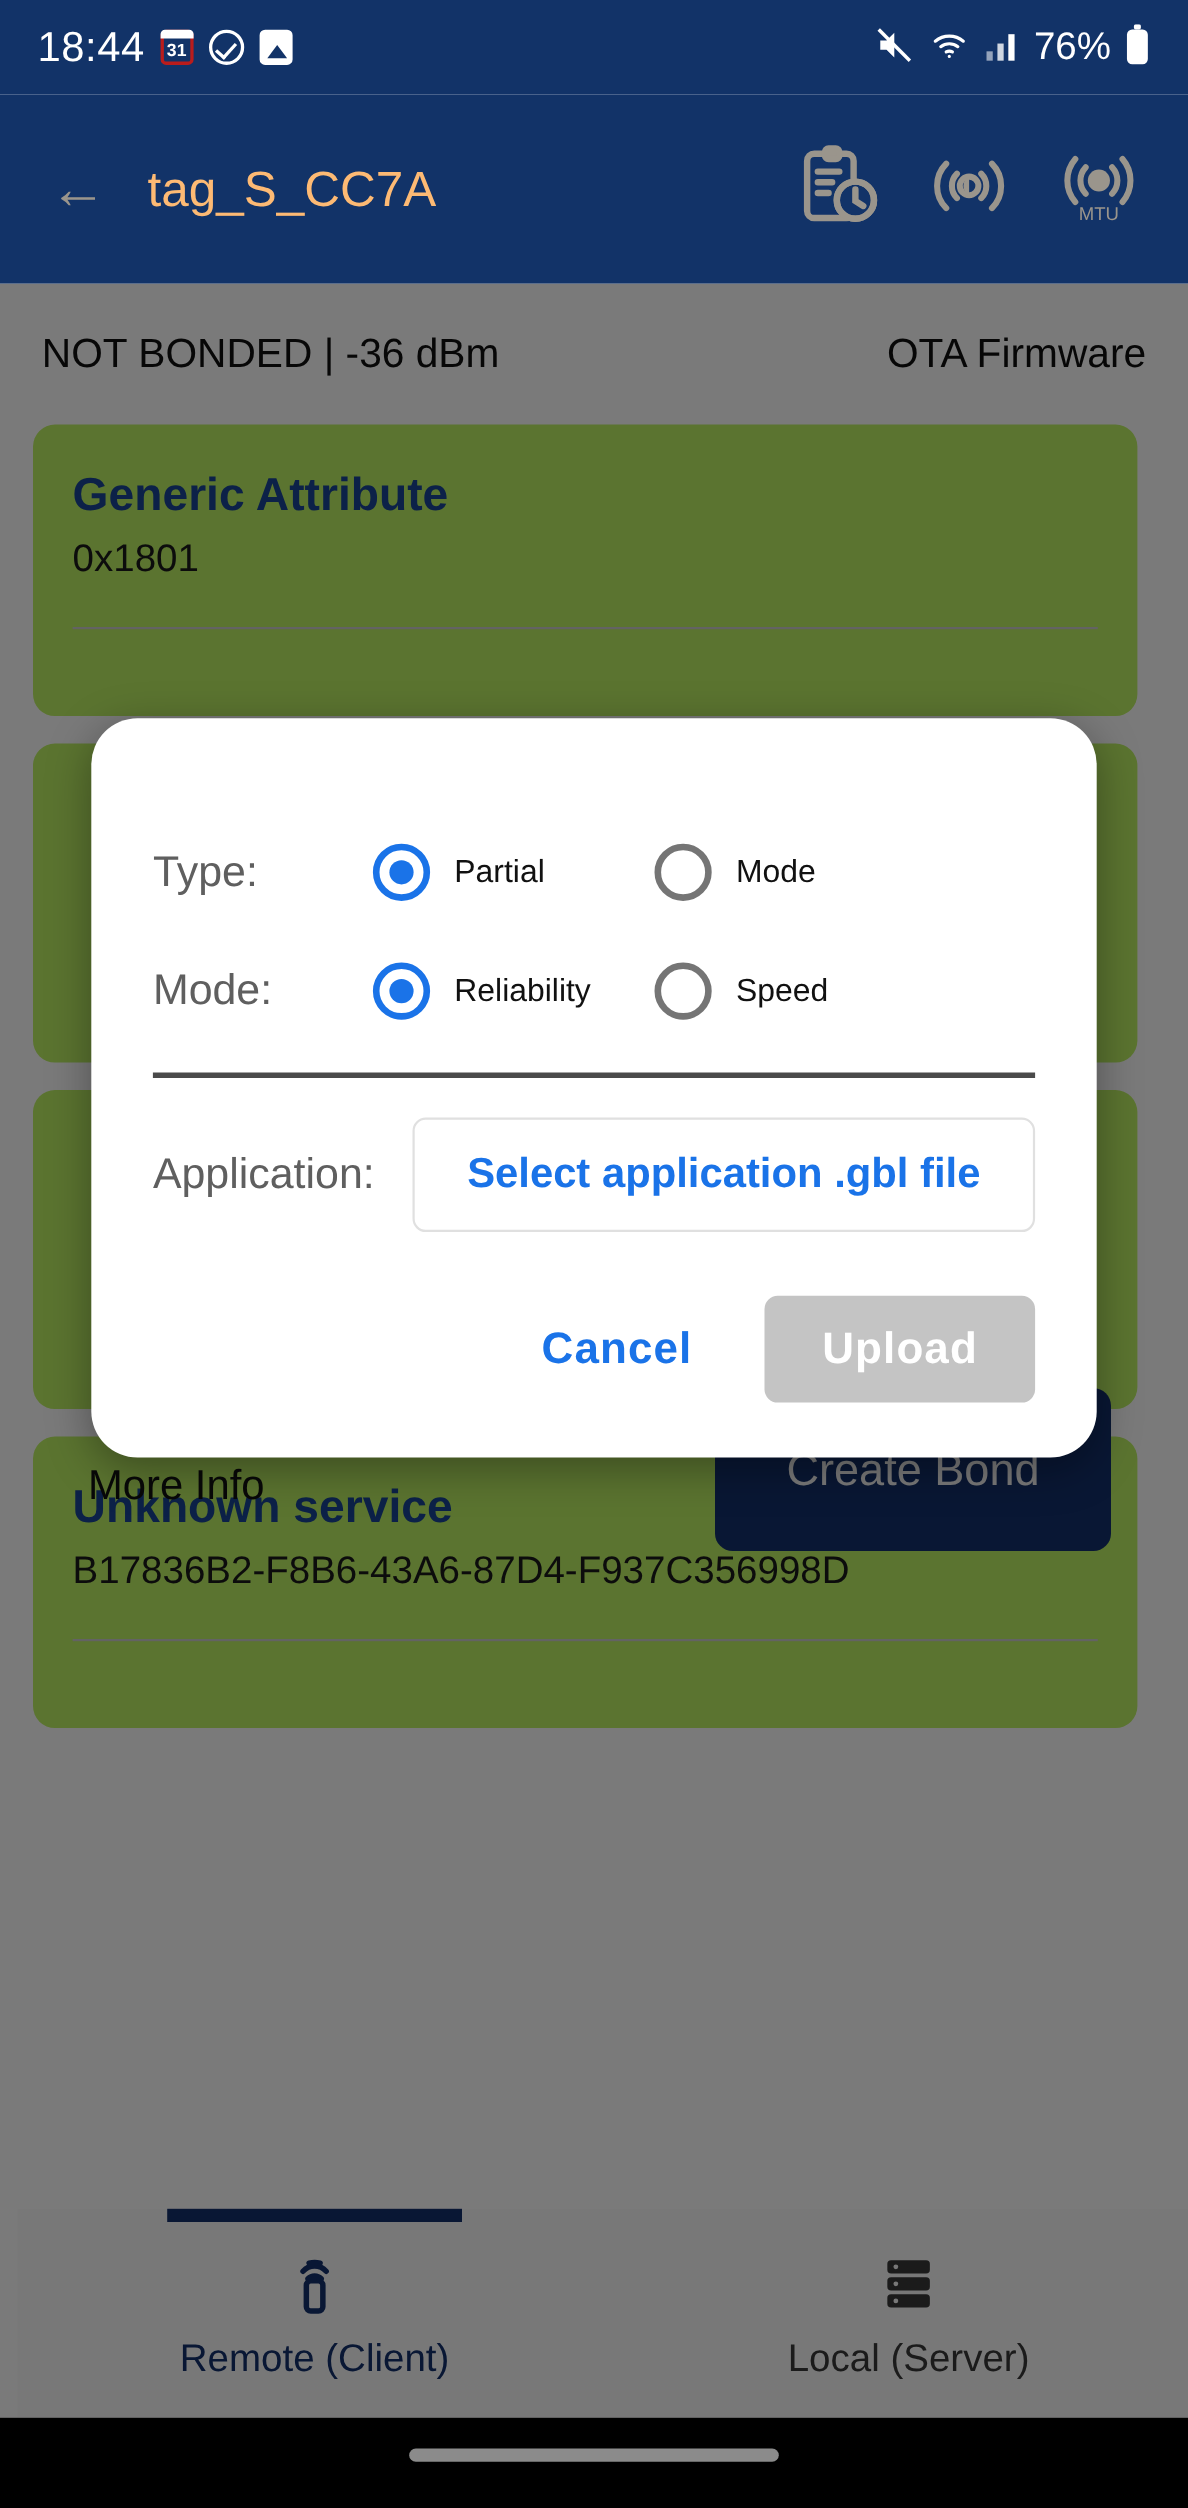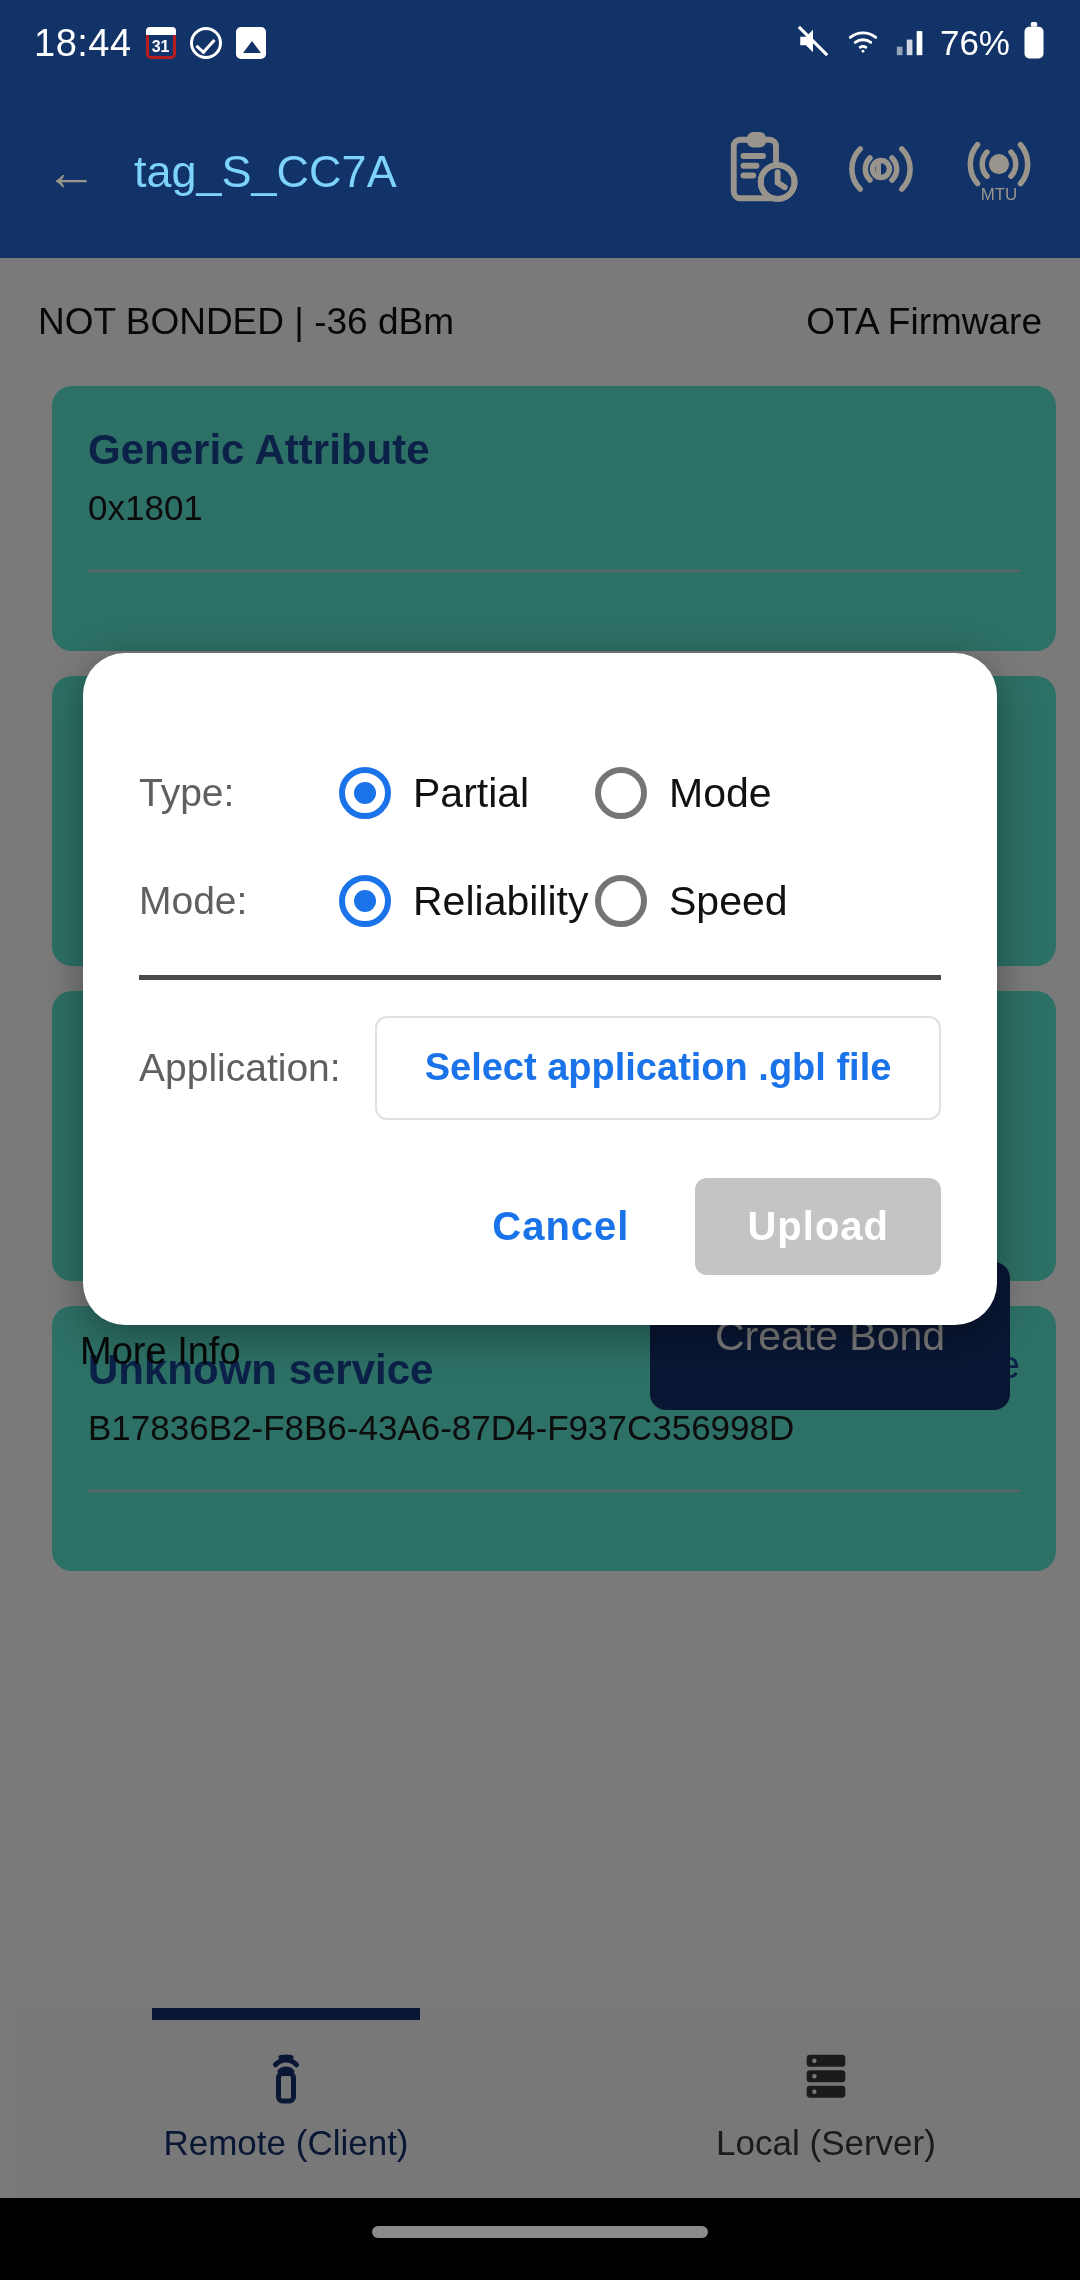--- a/index.html
+++ b/index.html
@@ -60,21 +60,21 @@
   
   .toolbar {
     position: absolute; top: 86px; left: 0;
     width: 1080px; height: 172px;
     background: #123368;
     display: flex; align-items: center;
     padding: 0 26px;
   }
   .tb-back { width: 90px; font-size: 52px; color: #9a958c; text-align:center; line-height:1; }
   .tb-title {
-    font-size: 45px; color: #7dd3fc; margin-left: 18px; white-space: nowrap;
+    font-size: 45px; color: #fdba74; margin-left: 18px; white-space: nowrap;
   }
   .tb-actions { margin-left: auto; display: flex; align-items: center; gap: 40px; padding-right: 16px;}
   .tb-ic { width: 78px; height: 86px; position: relative; color:#9a958c; }
 
   
   .content {
     position: absolute; top: 258px; left: 0;
     width: 1080px; height: 1942px;
     background: #ffffff;
   }
@@ -86,22 +86,22 @@
   }
 
   .bondbar {
     position: absolute; top: 0; left: 0; width: 1080px; height: 128px;
     display: flex; align-items: center; padding: 0 38px;
     font-size: 37px; color: #101010;
   }
   .bondbar .right { margin-left: auto; }
 
   .card {
-    position: absolute; left: 52px; width: 1004px;
-    background: #5eead4; border-radius: 20px;
+    position: absolute; left: 30px; width: 1004px;
+    background: #bef264; border-radius: 20px;
   }
   .card-title { font-size: 42px; color: #1b4596; font-weight: 600;}
   .card-sub { font-size: 35px; color: #1b1b1b; margin-top: 14px; }
   .card-rule { height: 2px; background: #cfcfcf; margin-top: 42px; }
   .card-pad { padding: 40px 36px 30px 36px; }
 
   .rename {
     position: absolute; right: 36px; top: 38px;
     display:flex; align-items:center; gap: 14px;
     font-size: 38px; color: #1b4596;
@@ -160,21 +160,21 @@
   .row-label { width: 200px; font-size: 39px; color: #5f5f5f; }
   .opt { display: flex; align-items: center; gap: 22px; }
   .opt.first { width: 256px; }
   .radio { width: 52px; height: 52px; border-radius: 50%; position: relative; flex:none;}
   .radio.on { border: 6px solid #1a73e8; }
   .radio.on::after {
     content:""; position:absolute; left:9px; top:9px; width:22px; height:22px;
     border-radius:50%; background:#1a73e8;
   }
   .radio.off { border: 6px solid #757575; }
-  .opt-label { font-size: 41px; color: #111; white-space: nowrap; }
+  .opt-label { font-size: 29px; color: #111; white-space: nowrap; }
 
   .divider { height: 5px; background: #4a4a4a; margin: 48px 0 0 0; }
 
   .approw { display:flex; align-items:center; margin-top: 36px; }
   .approw .row-label { width: 236px; }
   .selectbtn {
     flex: 1; border: 2px solid #e0e0e0; border-radius: 12px;
     padding: 26px 20px; text-align: center;
     color: #1a73e8; font-size: 38px; font-weight: bold; line-height: 1.25;
     background:#fff;

